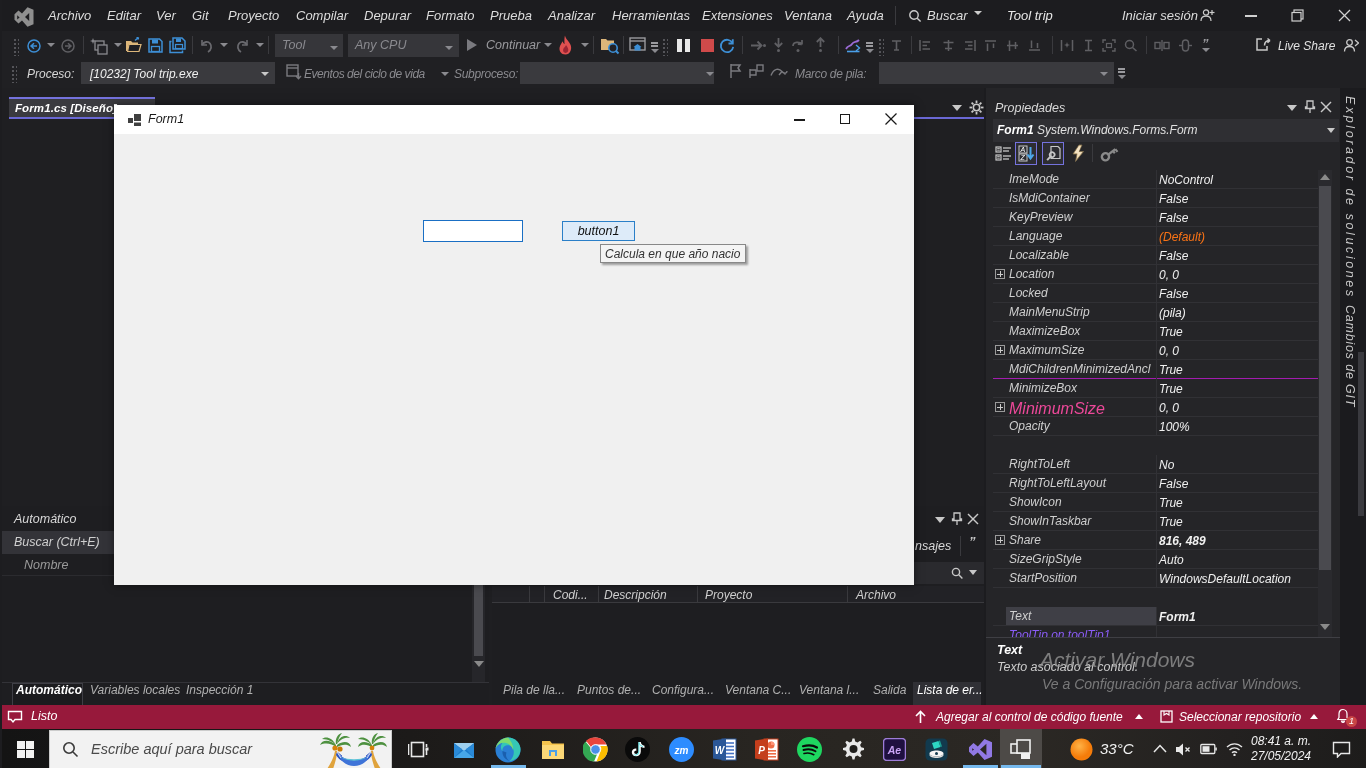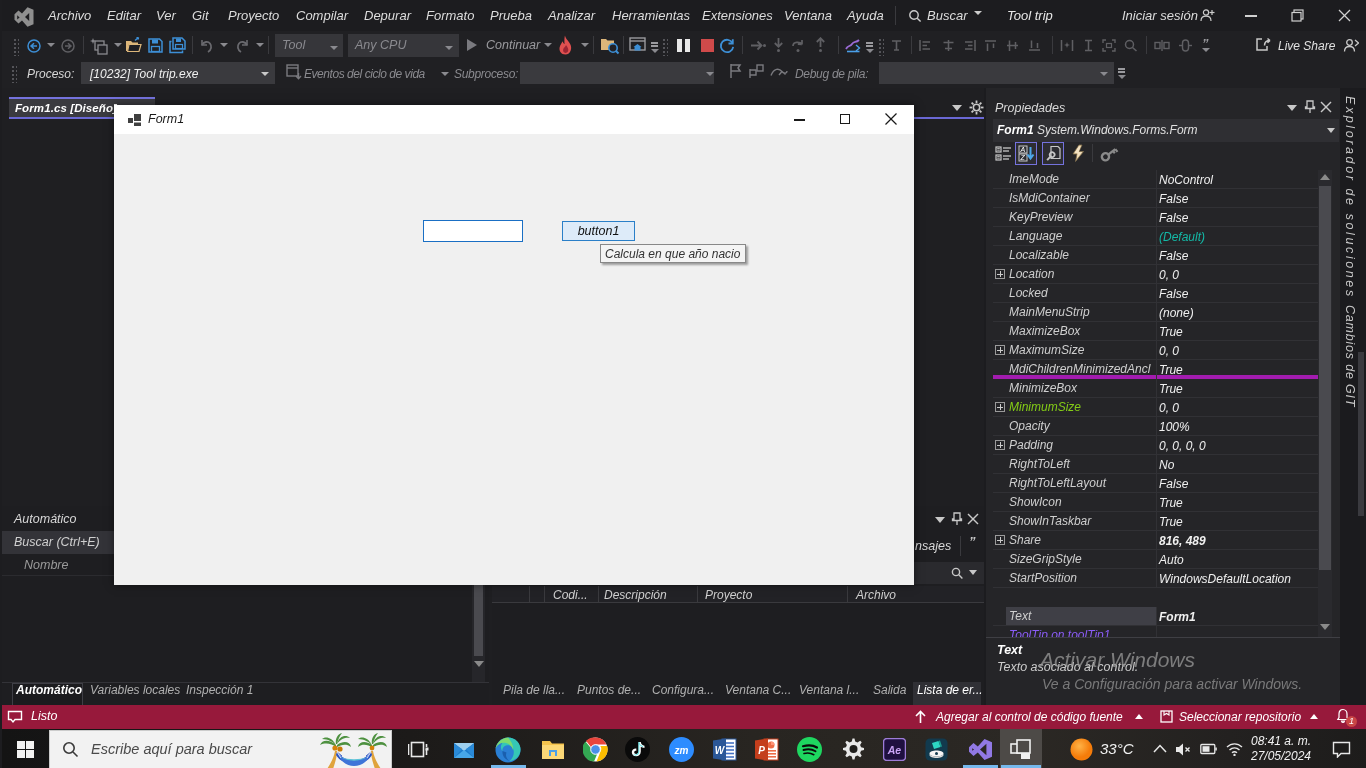--- a/index.html
+++ b/index.html
@@ -249,21 +249,21 @@
 <svg class="abs" style="left:727px;top:63px;" width="13" height="16" viewBox="0 0 13 16">
 <path d="M2 1 L2 15 M2 2 L11 2 L9 5 L11 8 L2 8" fill="none" stroke="#7a7a7f" stroke-width="1.5"></path>
     </svg>
 <svg class="abs" style="left:746px;top:63px;" width="17" height="16" viewBox="0 0 17 16">
 <path d="M2 6 L2 15 M2 7 L8 7 L8 12 L2 12" fill="none" stroke="#7a7a7f" stroke-width="1.4"></path>
 <rect x="9" y="2" width="6" height="6" fill="none" stroke="#7a7a7f" stroke-width="1.4"></rect>
     </svg>
 <svg class="abs" style="left:768px;top:66px;" width="18" height="11" viewBox="0 0 18 11">
 <path d="M1 9.5 C4 2 9 2 12 5.5 M12 5.5 C14 8 17 7.5 17 5 M12 5.5 L9 9 M12 5.5 L15.5 8.5" fill="none" stroke="#7a7a7f" stroke-width="1.4"></path>
     </svg>
-<span class="abs" style="left:793px;top:67px;color:#8a8a8f;font-size:12px;letter-spacing:-0.3px;">Debug de pila:</span>
+<span class="abs" style="left:793px;top:67px;color:#8a8a8f;font-size:12px;letter-spacing:-0.3px;">Marco de pila:</span>
 <div class="abs" style="left:877px;top:62px;width:235px;height:22px;background:#3a3a3e;"></div>
 <span class="abs" style="left:1098px;top:72px;width:0;height:0;border-left:4px solid transparent;border-right:4px solid transparent;border-top:4px solid #8a8a8f;"></span>
 <div class="abs" style="left:1116px;top:68px;width:7px;height:1.5px;background:#9a9a9e;"></div>
 <div class="abs" style="left:1116px;top:71px;width:7px;height:1.5px;background:#9a9a9e;"></div>
 <span class="abs" style="left:1116px;top:75px;width:0;height:0;border-left:4px solid transparent;border-right:4px solid transparent;border-top:4px solid #8a8a8f;"></span>
 
   <div class="abs" id="workspace" style="left:0;top:88px;width:1366px;height:617px;background:#1c1c1f;">
 
     <div class="abs" id="docwell" style="left:0;top:0;width:982px;height:617px;background:#1f1f22;"></div>
 
@@ -420,21 +420,21 @@
 <span class="abs" style="left:166px;top:2.5px;color:#f0f0f0;font-size:12px;font-weight:normal;">False</span>
 </div>
 <div class="abs" style="left:0;top:38px;width:325px;height:19px;border-bottom:1px solid #313135;">
 <span class="abs" style="left:16px;top:2px;width:147px;overflow:hidden;white-space:nowrap;color:#cfcfcf;font-size:12px;">KeyPreview</span>
 <div class="abs" style="left:163px;top:0;width:1px;height:19px;background:#313135;"></div>
 <span class="abs" style="left:166px;top:2.5px;color:#f0f0f0;font-size:12px;font-weight:normal;">False</span>
 </div>
 <div class="abs" style="left:0;top:57px;width:325px;height:19px;border-bottom:1px solid #313135;">
 <span class="abs" style="left:16px;top:2px;width:147px;overflow:hidden;white-space:nowrap;color:#cfcfcf;font-size:12px;">Language</span>
 <div class="abs" style="left:163px;top:0;width:1px;height:19px;background:#313135;"></div>
-<span class="abs" style="left:166px;top:2.5px;color:#14b8a6;font-size:12px;font-weight:normal;">(Default)</span>
+<span class="abs" style="left:166px;top:2.5px;color:#f97316;font-size:12px;font-weight:normal;">(Default)</span>
 </div>
 <div class="abs" style="left:0;top:76px;width:325px;height:19px;border-bottom:1px solid #313135;">
 <span class="abs" style="left:16px;top:2px;width:147px;overflow:hidden;white-space:nowrap;color:#cfcfcf;font-size:12px;">Localizable</span>
 <div class="abs" style="left:163px;top:0;width:1px;height:19px;background:#313135;"></div>
 <span class="abs" style="left:166px;top:2.5px;color:#f0f0f0;font-size:12px;font-weight:normal;">False</span>
 </div>
 <div class="abs" style="left:0;top:95px;width:325px;height:19px;border-bottom:1px solid #313135;">
 <div class="abs" style="left:2px;top:4px;width:10px;height:10px;border:1px solid #9a9a9a;background:#252528;"></div>
             <div class="abs" style="left:4px;top:8.5px;width:6px;height:1px;background:#cccccc;"></div>
             <div class="abs" style="left:6.5px;top:6px;width:1px;height:6px;background:#cccccc;"></div>
@@ -443,65 +443,57 @@
 <span class="abs" style="left:166px;top:2.5px;color:#f0f0f0;font-size:12px;font-weight:normal;">0, 0</span>
 </div>
 <div class="abs" style="left:0;top:114px;width:325px;height:19px;border-bottom:1px solid #313135;">
 <span class="abs" style="left:16px;top:2px;width:147px;overflow:hidden;white-space:nowrap;color:#cfcfcf;font-size:12px;">Locked</span>
 <div class="abs" style="left:163px;top:0;width:1px;height:19px;background:#313135;"></div>
 <span class="abs" style="left:166px;top:2.5px;color:#f0f0f0;font-size:12px;font-weight:normal;">False</span>
 </div>
 <div class="abs" style="left:0;top:133px;width:325px;height:19px;border-bottom:1px solid #313135;">
 <span class="abs" style="left:16px;top:2px;width:147px;overflow:hidden;white-space:nowrap;color:#cfcfcf;font-size:12px;">MainMenuStrip</span>
 <div class="abs" style="left:163px;top:0;width:1px;height:19px;background:#313135;"></div>
-<span class="abs" style="left:166px;top:2.5px;color:#f0f0f0;font-size:12px;font-weight:normal;">(none)</span>
+<span class="abs" style="left:166px;top:2.5px;color:#f0f0f0;font-size:12px;font-weight:normal;">(pila)</span>
 </div>
 <div class="abs" style="left:0;top:152px;width:325px;height:19px;border-bottom:1px solid #313135;">
 <span class="abs" style="left:16px;top:2px;width:147px;overflow:hidden;white-space:nowrap;color:#cfcfcf;font-size:12px;">MaximizeBox</span>
 <div class="abs" style="left:163px;top:0;width:1px;height:19px;background:#313135;"></div>
 <span class="abs" style="left:166px;top:2.5px;color:#f0f0f0;font-size:12px;font-weight:normal;">True</span>
 </div>
 <div class="abs" style="left:0;top:171px;width:325px;height:19px;border-bottom:1px solid #313135;">
 <div class="abs" style="left:2px;top:4px;width:10px;height:10px;border:1px solid #9a9a9a;background:#252528;"></div>
             <div class="abs" style="left:4px;top:8.5px;width:6px;height:1px;background:#cccccc;"></div>
             <div class="abs" style="left:6.5px;top:6px;width:1px;height:6px;background:#cccccc;"></div>
 <span class="abs" style="left:16px;top:2px;width:147px;overflow:hidden;white-space:nowrap;color:#cfcfcf;font-size:12px;">MaximumSize</span>
 <div class="abs" style="left:163px;top:0;width:1px;height:19px;background:#313135;"></div>
 <span class="abs" style="left:166px;top:2.5px;color:#f0f0f0;font-size:12px;font-weight:normal;">0, 0</span>
 </div>
-<div class="abs" style="left:0;top:190px;width:325px;height:19px;border-bottom:4px solid #a21caf;">
+<div class="abs" style="left:0;top:190px;width:325px;height:19px;border-bottom:1px solid #a21caf;">
 <span class="abs" style="left:16px;top:2px;width:147px;overflow:hidden;white-space:nowrap;color:#cfcfcf;font-size:12px;">MdiChildrenMinimizedAncl</span>
 <div class="abs" style="left:163px;top:0;width:1px;height:19px;background:#313135;"></div>
 <span class="abs" style="left:166px;top:2.5px;color:#f0f0f0;font-size:12px;font-weight:normal;">True</span>
 </div>
 <div class="abs" style="left:0;top:209px;width:325px;height:19px;border-bottom:1px solid #313135;">
 <span class="abs" style="left:16px;top:2px;width:147px;overflow:hidden;white-space:nowrap;color:#cfcfcf;font-size:12px;">MinimizeBox</span>
 <div class="abs" style="left:163px;top:0;width:1px;height:19px;background:#313135;"></div>
 <span class="abs" style="left:166px;top:2.5px;color:#f0f0f0;font-size:12px;font-weight:normal;">True</span>
 </div>
 <div class="abs" style="left:0;top:228px;width:325px;height:19px;border-bottom:1px solid #313135;">
 <div class="abs" style="left:2px;top:4px;width:10px;height:10px;border:1px solid #9a9a9a;background:#252528;"></div>
             <div class="abs" style="left:4px;top:8.5px;width:6px;height:1px;background:#cccccc;"></div>
             <div class="abs" style="left:6.5px;top:6px;width:1px;height:6px;background:#cccccc;"></div>
-<span class="abs" style="left:16px;top:2px;width:147px;overflow:hidden;white-space:nowrap;color:#84cc16;font-size:12px;">MinimumSize</span>
+<span class="abs" style="left:16px;top:2px;width:147px;overflow:hidden;white-space:nowrap;color:#ec4899;font-size:16px;">MinimumSize</span>
 <div class="abs" style="left:163px;top:0;width:1px;height:19px;background:#313135;"></div>
 <span class="abs" style="left:166px;top:2.5px;color:#f0f0f0;font-size:12px;font-weight:normal;">0, 0</span>
 </div>
 <div class="abs" style="left:0;top:247px;width:325px;height:19px;border-bottom:1px solid #313135;">
 <span class="abs" style="left:16px;top:2px;width:147px;overflow:hidden;white-space:nowrap;color:#cfcfcf;font-size:12px;">Opacity</span>
 <div class="abs" style="left:163px;top:0;width:1px;height:19px;background:#313135;"></div>
 <span class="abs" style="left:166px;top:2.5px;color:#f0f0f0;font-size:12px;font-weight:normal;">100%</span>
-</div>
-<div class="abs" style="left:0;top:266px;width:325px;height:19px;border-bottom:1px solid #313135;">
-<div class="abs" style="left:2px;top:4px;width:10px;height:10px;border:1px solid #9a9a9a;background:#252528;"></div>
-            <div class="abs" style="left:4px;top:8.5px;width:6px;height:1px;background:#cccccc;"></div>
-            <div class="abs" style="left:6.5px;top:6px;width:1px;height:6px;background:#cccccc;"></div>
-<span class="abs" style="left:16px;top:2px;width:147px;overflow:hidden;white-space:nowrap;color:#cfcfcf;font-size:12px;">Padding</span>
-<div class="abs" style="left:163px;top:0;width:1px;height:19px;background:#313135;"></div>
-<span class="abs" style="left:166px;top:2.5px;color:#f0f0f0;font-size:12px;font-weight:normal;">0, 0, 0, 0</span>
 </div>
 <div class="abs" style="left:0;top:285px;width:325px;height:19px;border-bottom:1px solid #313135;">
 <span class="abs" style="left:16px;top:2px;width:147px;overflow:hidden;white-space:nowrap;color:#cfcfcf;font-size:12px;">RightToLeft</span>
 <div class="abs" style="left:163px;top:0;width:1px;height:19px;background:#313135;"></div>
 <span class="abs" style="left:166px;top:2.5px;color:#f0f0f0;font-size:12px;font-weight:normal;">No</span>
 </div>
 <div class="abs" style="left:0;top:304px;width:325px;height:19px;border-bottom:1px solid #313135;">
 <span class="abs" style="left:16px;top:2px;width:147px;overflow:hidden;white-space:nowrap;color:#cfcfcf;font-size:12px;">RightToLeftLayout</span>
 <div class="abs" style="left:163px;top:0;width:1px;height:19px;background:#313135;"></div>
 <span class="abs" style="left:166px;top:2.5px;color:#f0f0f0;font-size:12px;font-weight:normal;">False</span>

